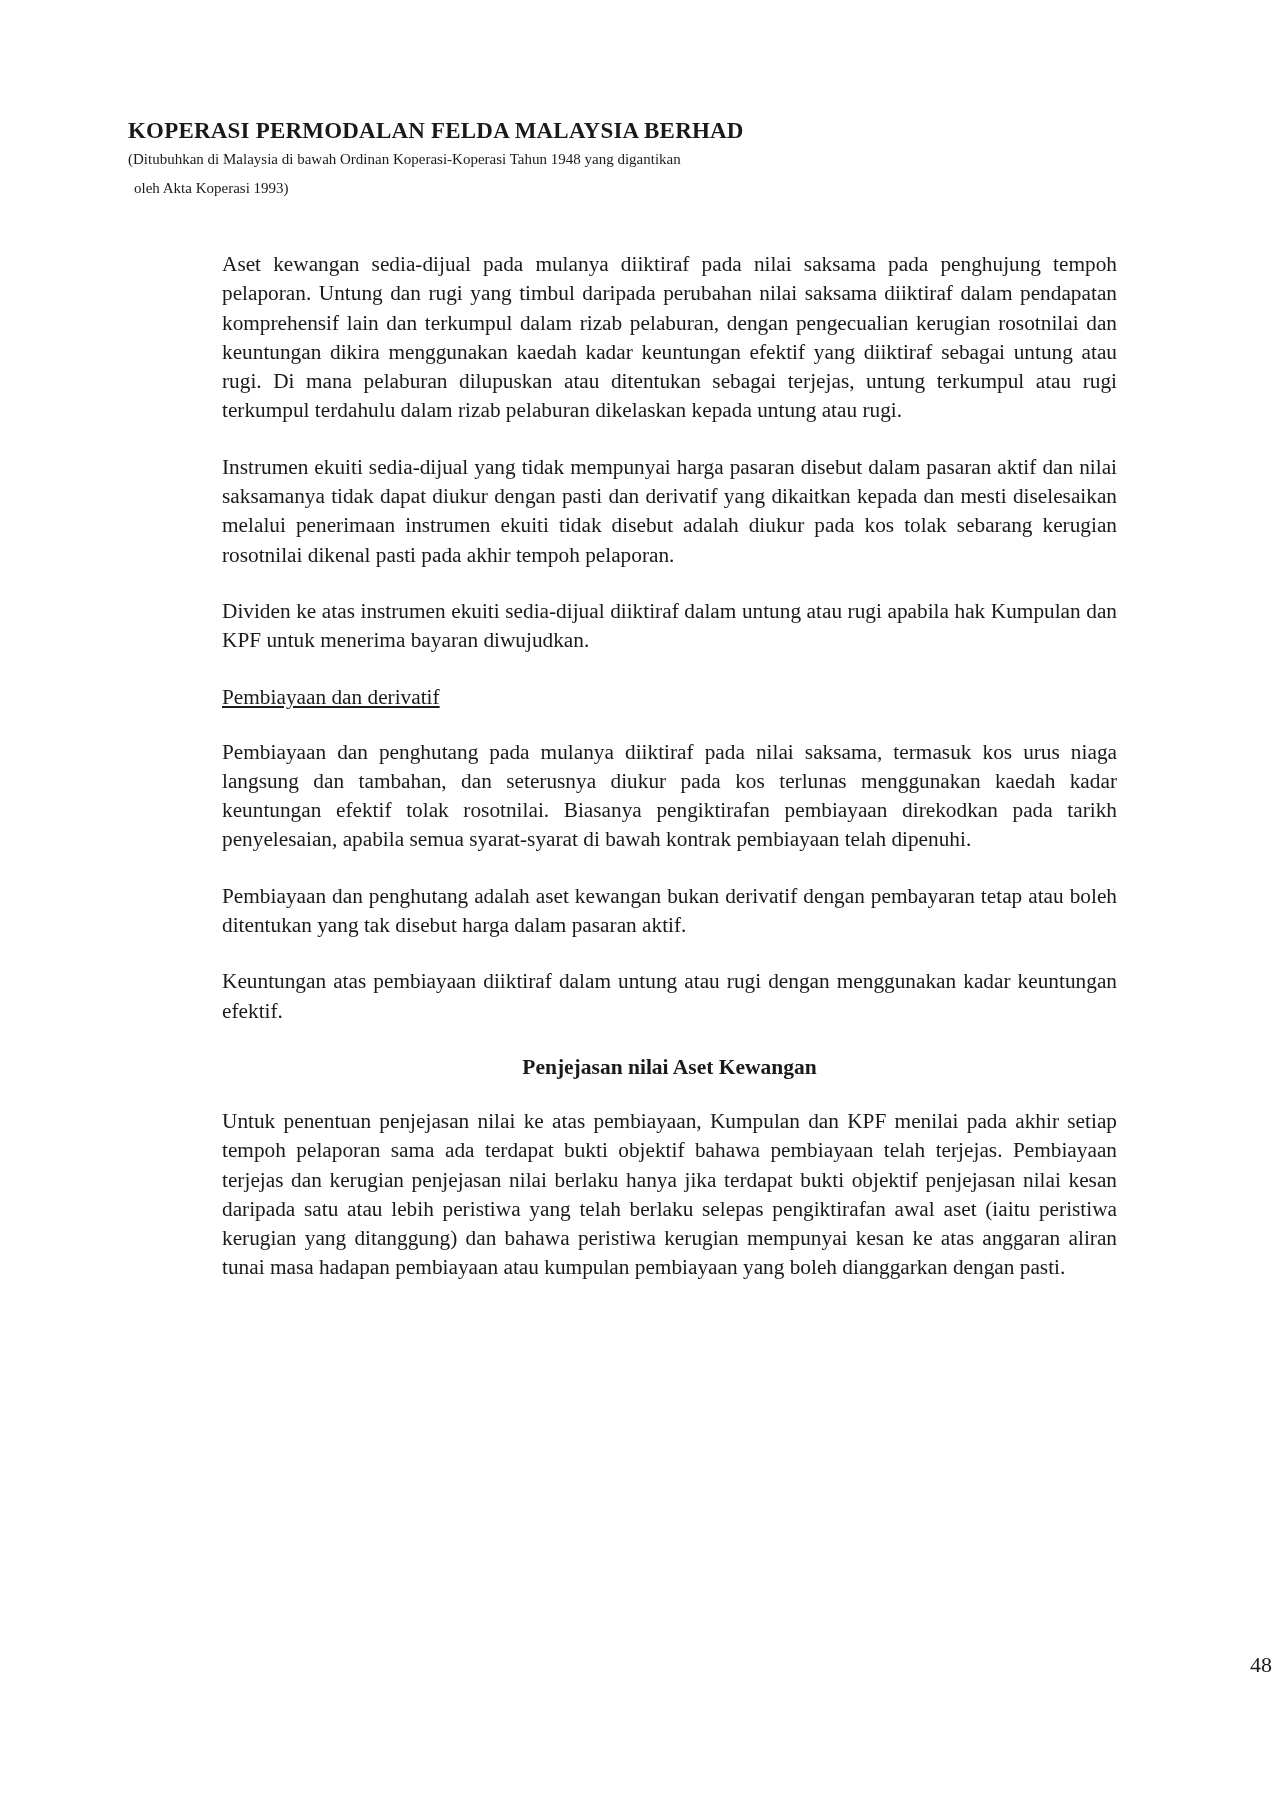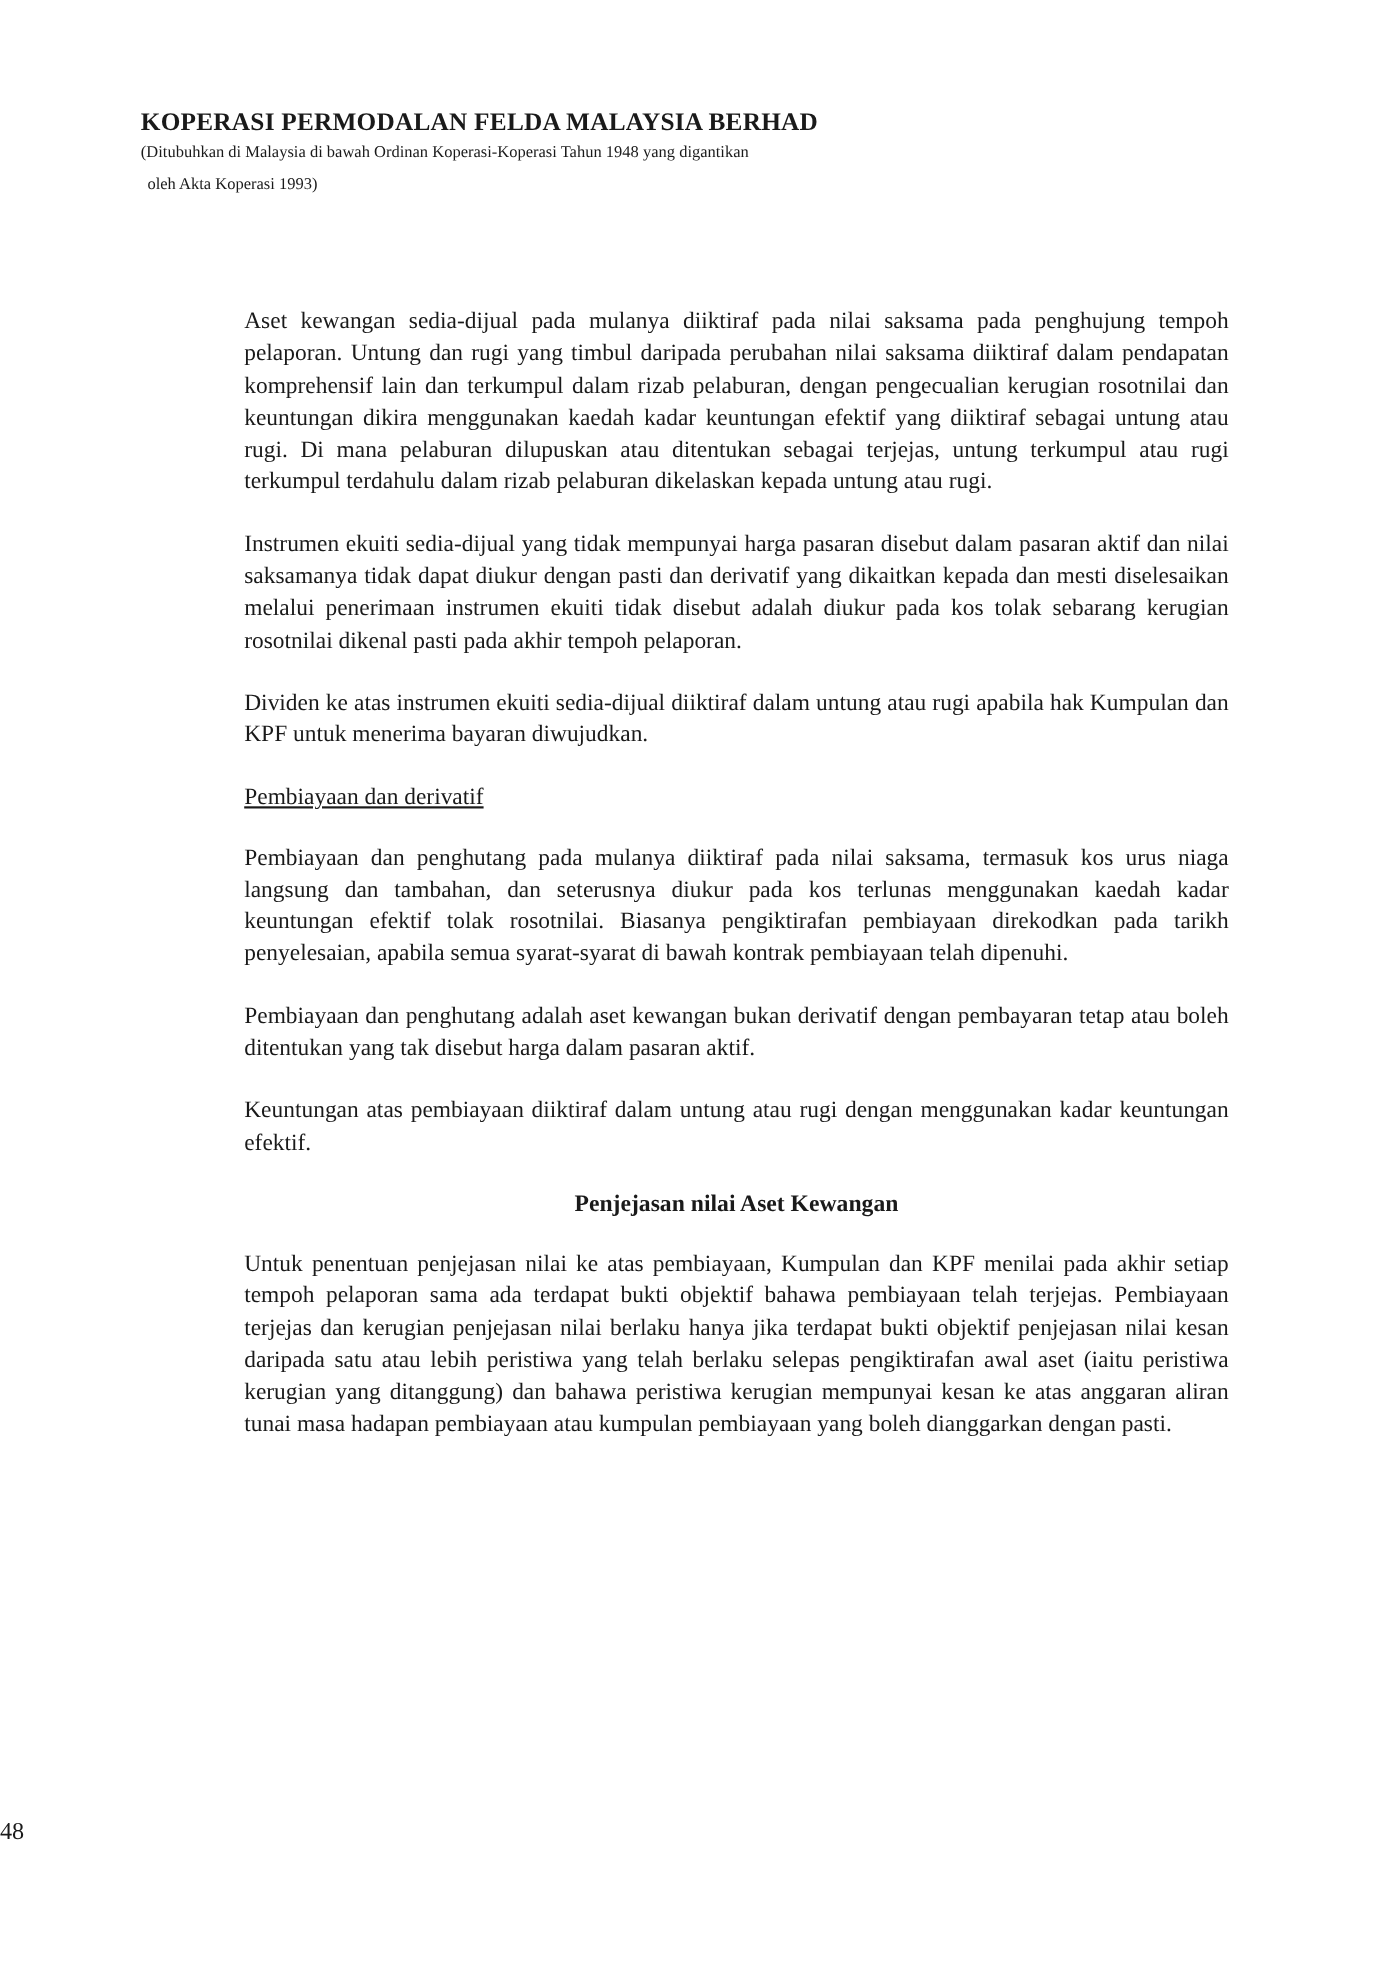--- a/index.html
+++ b/index.html
@@ -1,26 +1,26 @@
 <!DOCTYPE html>
 <html><head>
 <meta charset="utf-8">
 <style>
   html, body { margin: 0; padding: 0; background: #ffffff; }
   body { width: 1272px; height: 1800px; position: relative; overflow: hidden;
          font-family: "Liberation Serif", "DejaVu Serif", serif; color: #1a1a1a; }
-  .header { position: absolute; left: 128px; top: 96px; width: 1000px; }
+  .header { position: absolute; left: 128px; top: 116px; width: 1000px; }
   .org-name { font-weight: bold; font-size: 23px; line-height: 29px; letter-spacing: 0.2px; }
   .org-sub { font-size: 15px; line-height: 29px; }
   .org-sub .line2 { display: block; padding-left: 6px; }
-  .body { position: absolute; left: 222px; top: 277px; width: 895px; }
+  .body { position: absolute; left: 222px; top: 250px; width: 895px; }
   .para { font-size: 21.3px; line-height: 29.3px; text-align: justify; margin: 0 0 27px 0; }
   .heading-u { font-size: 21.3px; line-height: 29px; text-decoration: underline; margin: 0 0 26px 0; }
   .heading-b { font-size: 21.5px; line-height: 29px; font-weight: bold; margin: 0 0 25px 0; text-align: center; }
-  .page-number { position: absolute; left: 0; width: 1272px; top: 1652px; text-align: left; font-size: 22px; }
+  .page-number { position: absolute; left: 0; width: 1272px; top: 1652px; text-align: right; font-size: 22px; }
 </style>
 </head>
 <body>
 
 <div class="header">
   <div class="org-name">KOPERASI PERMODALAN FELDA MALAYSIA BERHAD</div>
   <div class="org-sub">
     <span>(Ditubuhkan di Malaysia di bawah Ordinan Koperasi-Koperasi Tahun 1948 yang digantikan</span>
     <span class="line2">oleh Akta Koperasi 1993)</span>
   </div>

